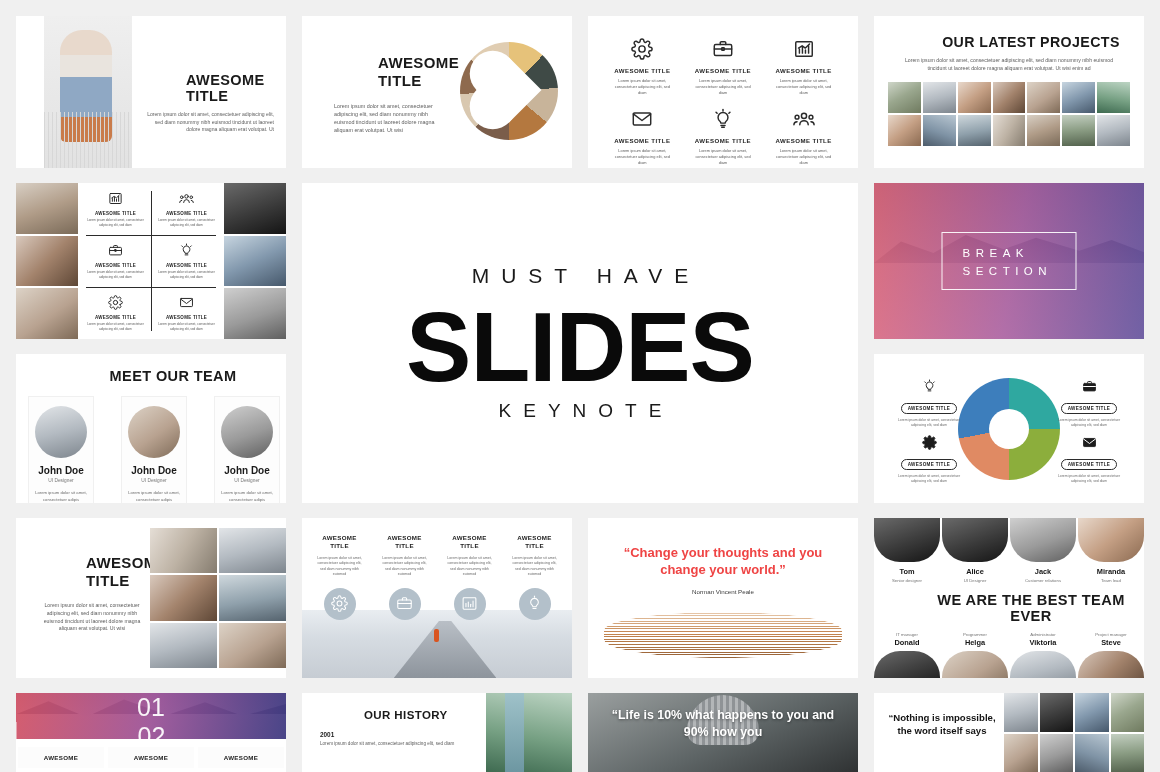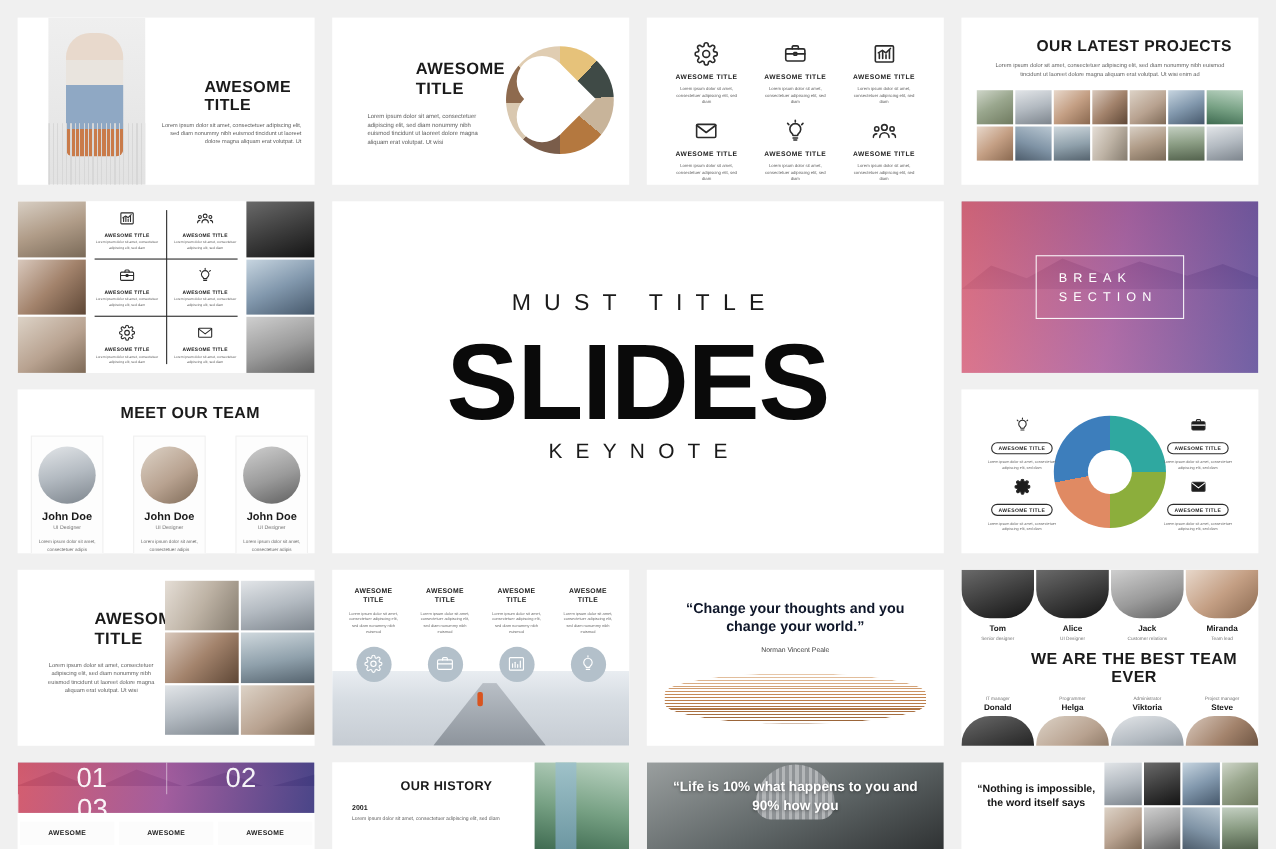--- a/index.html
+++ b/index.html
@@ -178,21 +178,21 @@
   #s11 .cd .ct { font-size: 6.2px; font-weight: 700; letter-spacing: .3px; color: #1c1c1c; line-height: 1.35; }
   #s11 .cd .cp { font-size: 3.6px; color: #6b6b6b; line-height: 1.55; margin-top: 5px; }
   #s11 .badge { position: absolute; left: 50%; bottom: -16px; transform: translateX(-50%);
     width: 32px; height: 32px; border-radius: 50%; background: #b3c0ca;
     display: flex; align-items: center; justify-content: center; }
   #s11 .badge svg.ico path, #s11 .badge svg.ico circle, #s11 .badge svg.ico rect,
   #s11 .badge svg.ico line, #s11 .badge svg.ico polyline { stroke: #fff; stroke-width: 1.5; }
 
   
   #s12 { left: 588px; top: 518px; width: 270px; height: 160px; }
-  #s12 .q { text-align: center; font-size: 13px; font-weight: 700; color: #0f172a;
+  #s12 .q { text-align: center; font-size: 13px; font-weight: 700; color: #ef4444;
             line-height: 1.34; padding: 26px 20px 0; }
   #s12 .a { text-align: center; font-size: 6.2px; color: #3a3a3a; margin-top: 9px; }
   #s12 .brush { position: absolute; left: 16px; right: 16px; top: 94px; height: 46px;
     background: linear-gradient(180deg,#e7c6a6,#c07c42 45%,#8d5426);
     -webkit-mask-image: repeating-linear-gradient(0deg,#000 0 1px,transparent 1px 2.6px);
     mask-image: repeating-linear-gradient(0deg,#000 0 1px,transparent 1px 2.6px);
     border-radius: 50%/40%; opacity: .92; }
 
   
   #s13 { left: 874px; top: 518px; width: 270px; height: 160px; }
@@ -208,21 +208,21 @@
 
   
   #s14 { left: 16px; top: 693px; width: 270px; height: 79px; }
   #s14 .band { position: relative; height: 46px; overflow: hidden;
     background: linear-gradient(180deg,#b9c2cf,#dfe4ea); }
   #s14 .band .mt { position: absolute; inset: 0;
     background: linear-gradient(180deg,#8c97a8 0 46%,#cfd5dc 46% 100%);
     clip-path: polygon(0 46%,12% 18%,26% 52%,40% 14%,56% 48%,70% 20%,84% 50%,100% 24%,100% 100%,0 100%); }
   #s14 .band .ov { position: absolute; inset: 0;
     background: linear-gradient(100deg,rgba(214,60,80,.78),rgba(150,60,140,.78) 50%,rgba(48,42,120,.84)); }
-  #s14 .nums { position: absolute; inset: 0; display: grid; grid-template-columns: repeat(2,1fr);
+  #s14 .nums { position: absolute; inset: 0; display: grid; grid-template-columns: repeat(1,1fr);
     align-items: center; }
   #s14 .nums span { color: rgba(255,255,255,.93); font-size: 25px; font-weight: 300;
     text-align: center; border-left: 1px solid rgba(255,255,255,.45); }
   #s14 .nums span:first-child { border-left: none; }
   #s14 .labels { display: grid; grid-template-columns: repeat(3,1fr); gap: 4px; margin-top: 8px; padding: 0 2px; }
   #s14 .labels div { background: #fcfcfc; text-align: center; font-size: 6.2px; font-weight: 700;
     color: #1c1c1c; padding: 7px 2px; letter-spacing: .3px; }
 
   
   #s15 { left: 302px; top: 693px; width: 270px; height: 79px; }
@@ -460,21 +460,21 @@
     </div>
     <div class="col colR">
       <div class="ph ph-dark"></div>
       <div class="ph ph-i"></div>
       <div class="ph ph-gray"></div>
     </div>
   </div>
 
   <div class="slide" id="s6">
     <div class="inner">
-      <div class="kicker">MUST TITLE</div>
+      <div class="kicker">MUST HAVE</div>
       <div class="big">SLIDES</div>
       <div class="sub">KEYNOTE</div>
     </div>
   </div>
 
   <div class="slide" id="s7">
     <div class="bg">
         <div class="mtn"></div>
         <div class="road"></div>
       </div>

